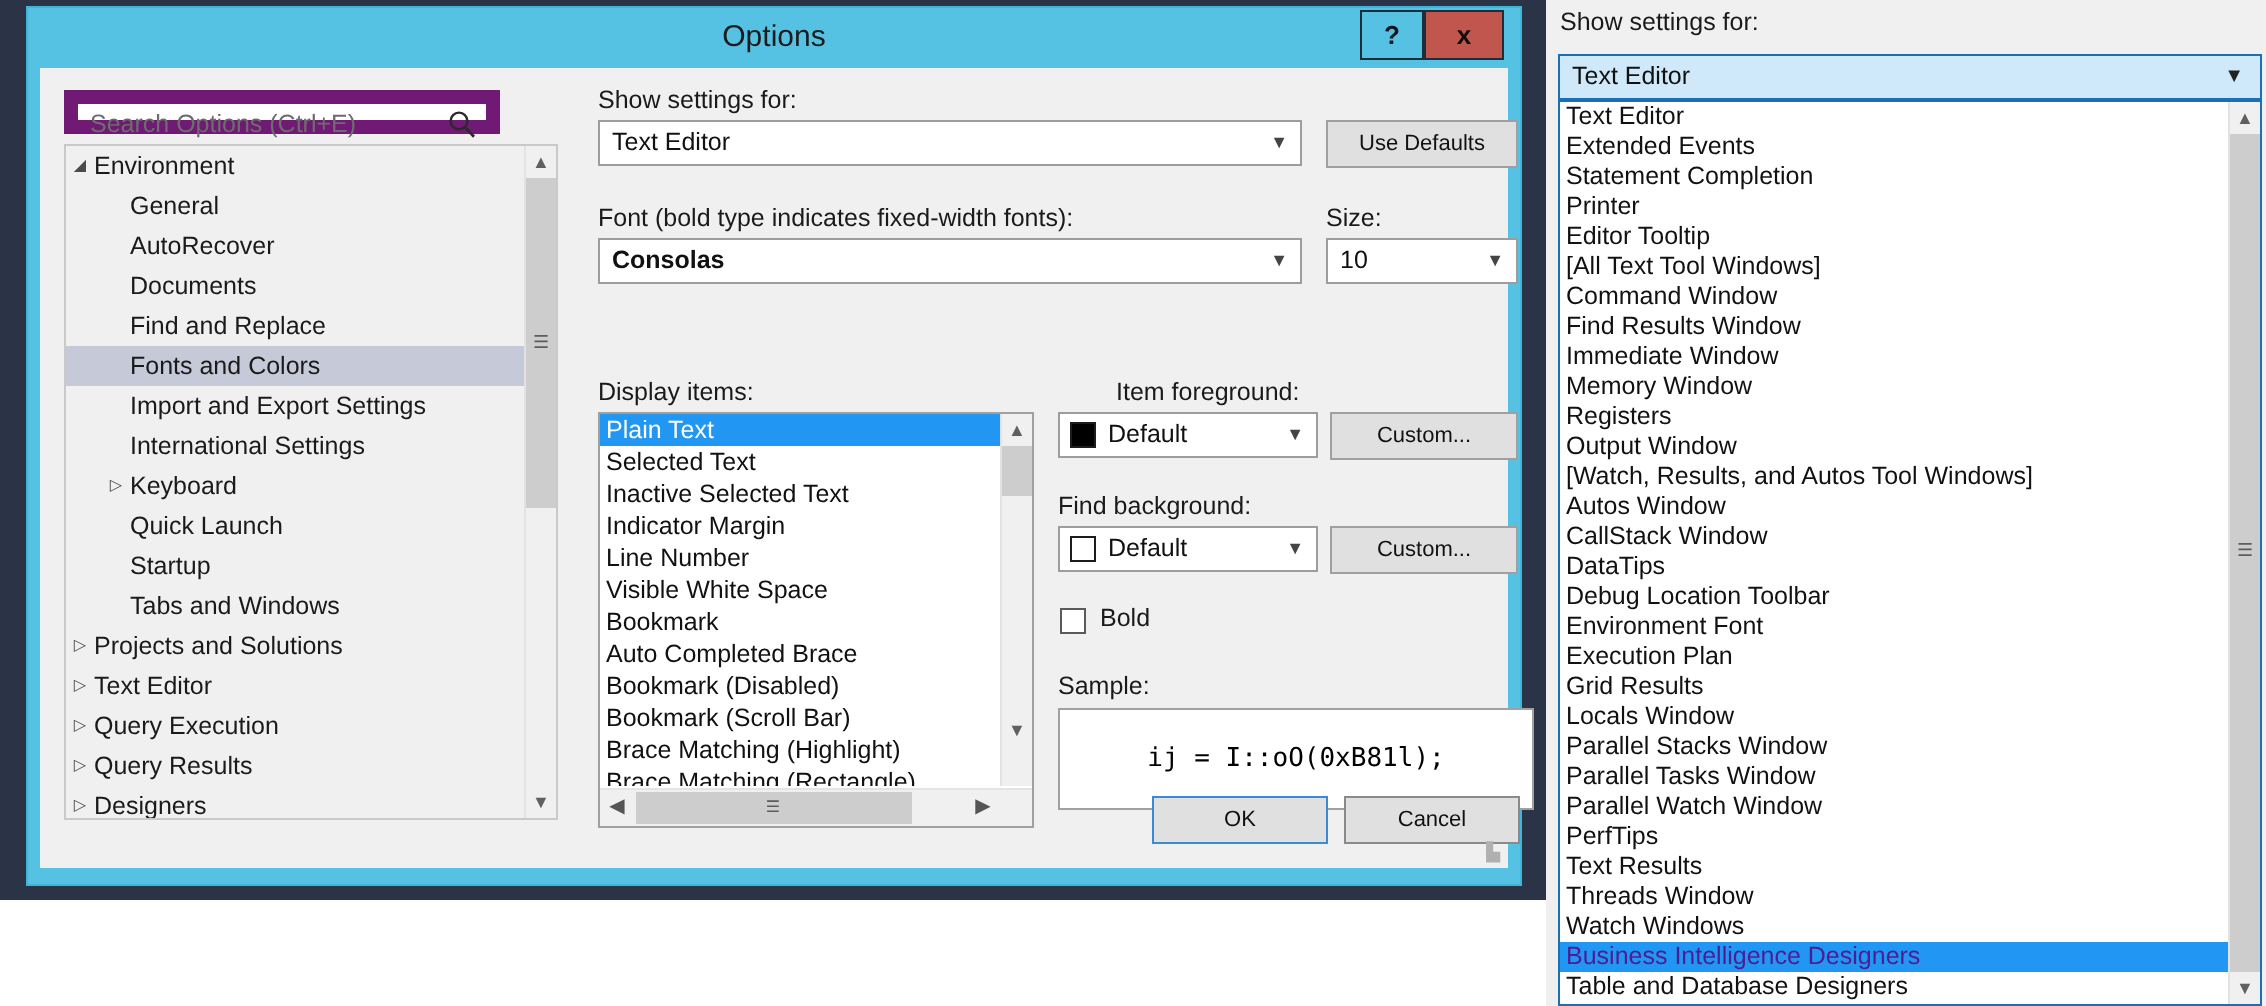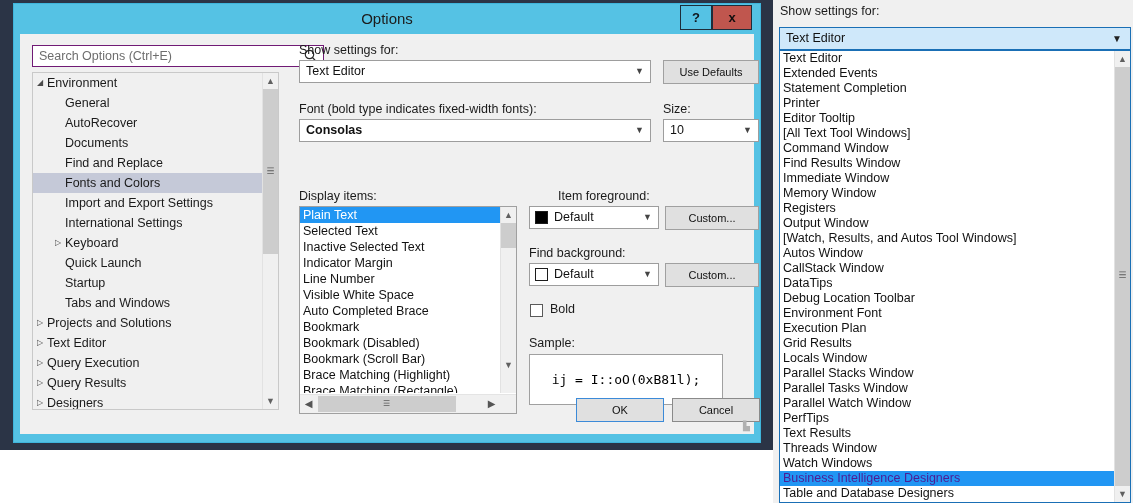--- a/index.html
+++ b/index.html
@@ -91,24 +91,24 @@
     width: 734px;
     height: 400px;
     background: #f0f0f0;
     box-sizing: border-box;
   }
 
   
   #search-box {
     position: absolute;
     left: 12px; top: 11px;
-    width: 292px;
+    width: 218px;
     height: 22px;
     background: #ffffff;
-    border: 1px solid #701a75;
+    border: 7px solid #701a75;
     box-sizing: border-box;
   }
   #search-input-text {
     position: absolute;
     left: 6px; top: 0;
     line-height: 20px;
     font-size: 12.5px;
     color: #6d6d6d;
   }
   #search-icon {
@@ -318,21 +318,21 @@
     background: #ffffff;
     border: 1px solid #5a5a5a;
     box-sizing: border-box;
     cursor: default;
   }
 
   
   #sample-box {
     position: absolute;
     left: 509px; top: 320px;
-    width: 194px;
+    width: 238px;
     height: 51px;
     background: #ffffff;
     border: 1px solid #a0a0a0;
     box-sizing: border-box;
   }
   #sample-text {
     position: absolute;
     left: 0; top: 0;
     width: 100%;
     line-height: 49px;
@@ -496,22 +496,22 @@
 
     <div class="field-label" style="left:279px; top:155px;">Display items:</div>
     <div id="display-items-list">
       <div id="di-inner">
           <div class="di-item selected">Plain Text</div>
           <div class="di-item">Selected Text</div>
           <div class="di-item">Inactive Selected Text</div>
           <div class="di-item">Indicator Margin</div>
           <div class="di-item">Line Number</div>
           <div class="di-item">Visible White Space</div>
+          <div class="di-item">Bookmark</div>
           <div class="di-item">Auto Completed Brace</div>
-          <div class="di-item">Bookmark</div>
           <div class="di-item">Bookmark (Disabled)</div>
           <div class="di-item">Bookmark (Scroll Bar)</div>
           <div class="di-item">Brace Matching (Highlight)</div>
           <div class="di-item">Brace Matching (Rectangle)</div>
         </div>
       <div class="vscroll" style="bottom:20px; height:auto; top:0;">
         <div class="arrow up">▲</div>
         <div class="thumb" style="top:16px; height:25px;"></div>
         <div class="arrow dn" style="bottom:20px;">▼</div>
       </div>

